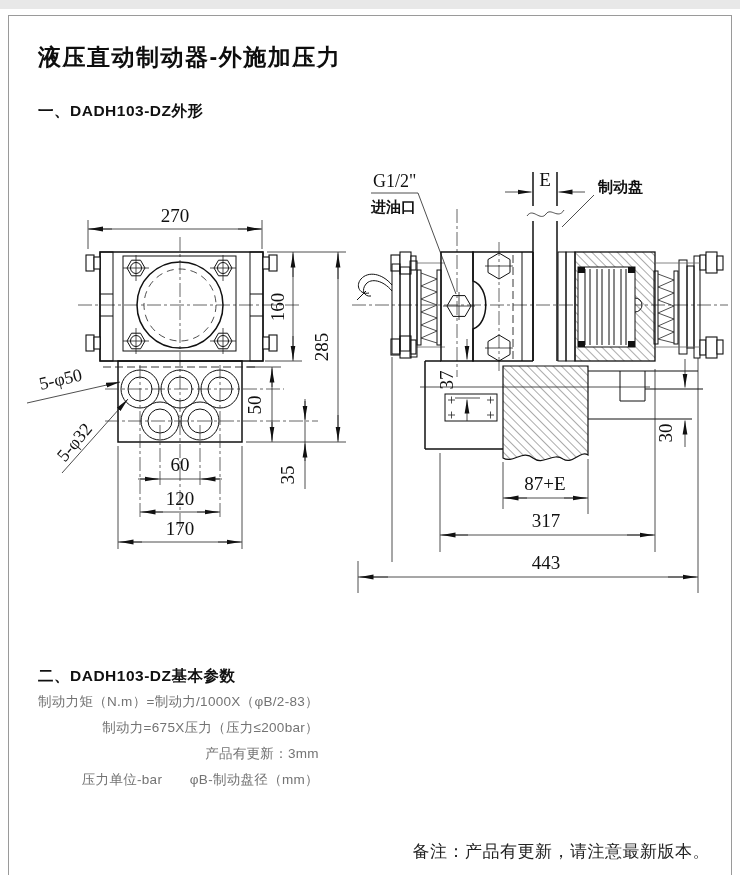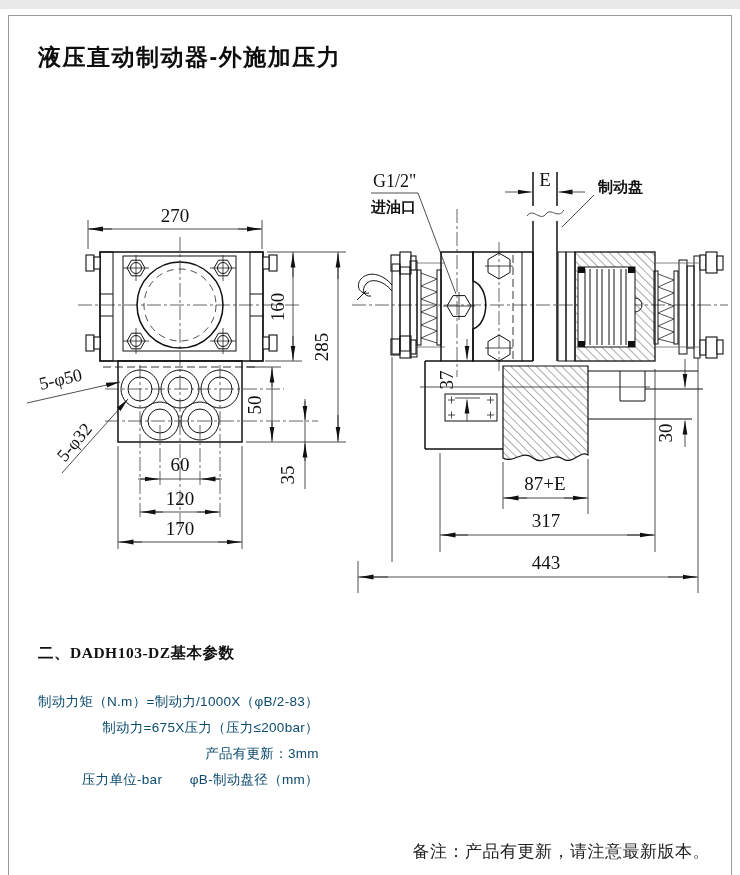--- a/index.html
+++ b/index.html
@@ -2,23 +2,23 @@
 <html><head>
 <meta charset="utf-8">
 <style>
   html,body{margin:0;padding:0;background:#e8e8e8;}
   .page{position:relative;width:740px;height:875px;background:#ffffff;margin:9px auto;
         font-family:"Liberation Sans","DejaVu Sans",sans-serif;color:#111;overflow:hidden;text-align:right;}
   .page-border{position:absolute;left:8px;top:6px;right:8px;bottom:6px;border:1px solid #9a9a9a;pointer-events:none;}
   .doc-title{position:absolute;left:38px;top:33px;font-size:23px;font-weight:700;letter-spacing:1.5px;color:#0d0d0d;}
   .sec-head{position:absolute;left:38px;font-size:15.5px;font-weight:700;letter-spacing:0.5px;color:#111;}
   .sec1{top:92px;}
-  .sec2{top:634px;font-family:Liberation Serif, serif;}
+  .sec2{top:657px;}
   .params{position:absolute;left:38px;top:680px;list-style:none;margin:0;padding:0;}
-  .params li{font-size:13.5px;line-height:26px;color:#0c4a6e;letter-spacing:0.3px;}
+  .params li{font-size:13.5px;line-height:26px;color:#737373;letter-spacing:0.3px;}
   .note{position:absolute;right:30px;top:831px;font-size:17px;color:#222;letter-spacing:0.5px;}
   svg.drawing{position:absolute;left:0;top:0;}
   
   .o{stroke:#111;fill:none;stroke-width:1.5;}
   .m{stroke:#111;fill:none;stroke-width:1;}
   .t{stroke:#222;fill:none;stroke-width:0.8;}
   .cl{stroke:#333;fill:none;stroke-width:0.75;stroke-dasharray:14 3 3 3;}
   .hid{stroke:#222;fill:none;stroke-width:0.9;stroke-dasharray:8 4;}
   .nut{stroke:#111;fill:#fff;stroke-width:1.1;}
   .rod{stroke:#666;fill:none;stroke-width:0.8;}
@@ -26,20 +26,21 @@
   text.dimS{font-family:"Liberation Serif","DejaVu Serif",serif;font-size:18px;fill:#111;}
   text.cjk{font-family:"Liberation Sans","DejaVu Sans",sans-serif;font-size:15px;font-weight:600;fill:#111;}
 </style>
 </head>
 <body>
 
 <div class="page">
   <div class="page-border"></div>
 
   <div class="doc-title">液压直动制动器-外施加压力</div>
+  <div class="sec-head sec1">一、DADH103-DZ外形</div>
 
   <svg class="drawing" width="740" height="875" viewBox="0 0 740 875">
     <defs>
       <marker id="ar" viewBox="0 0 14 6" refX="14" refY="3" markerWidth="14" markerHeight="6" markerUnits="userSpaceOnUse" orient="auto">
         <path d="M14,3 L0,0.6 L0,5.4 Z" fill="#111"></path>
       </marker>
       <pattern id="hatch" width="6" height="6" patternUnits="userSpaceOnUse" patternTransform="rotate(-45)">
         <line x1="0" y1="0" x2="0" y2="6" stroke="#444" stroke-width="0.9"></line>
       </pattern>
     </defs>

